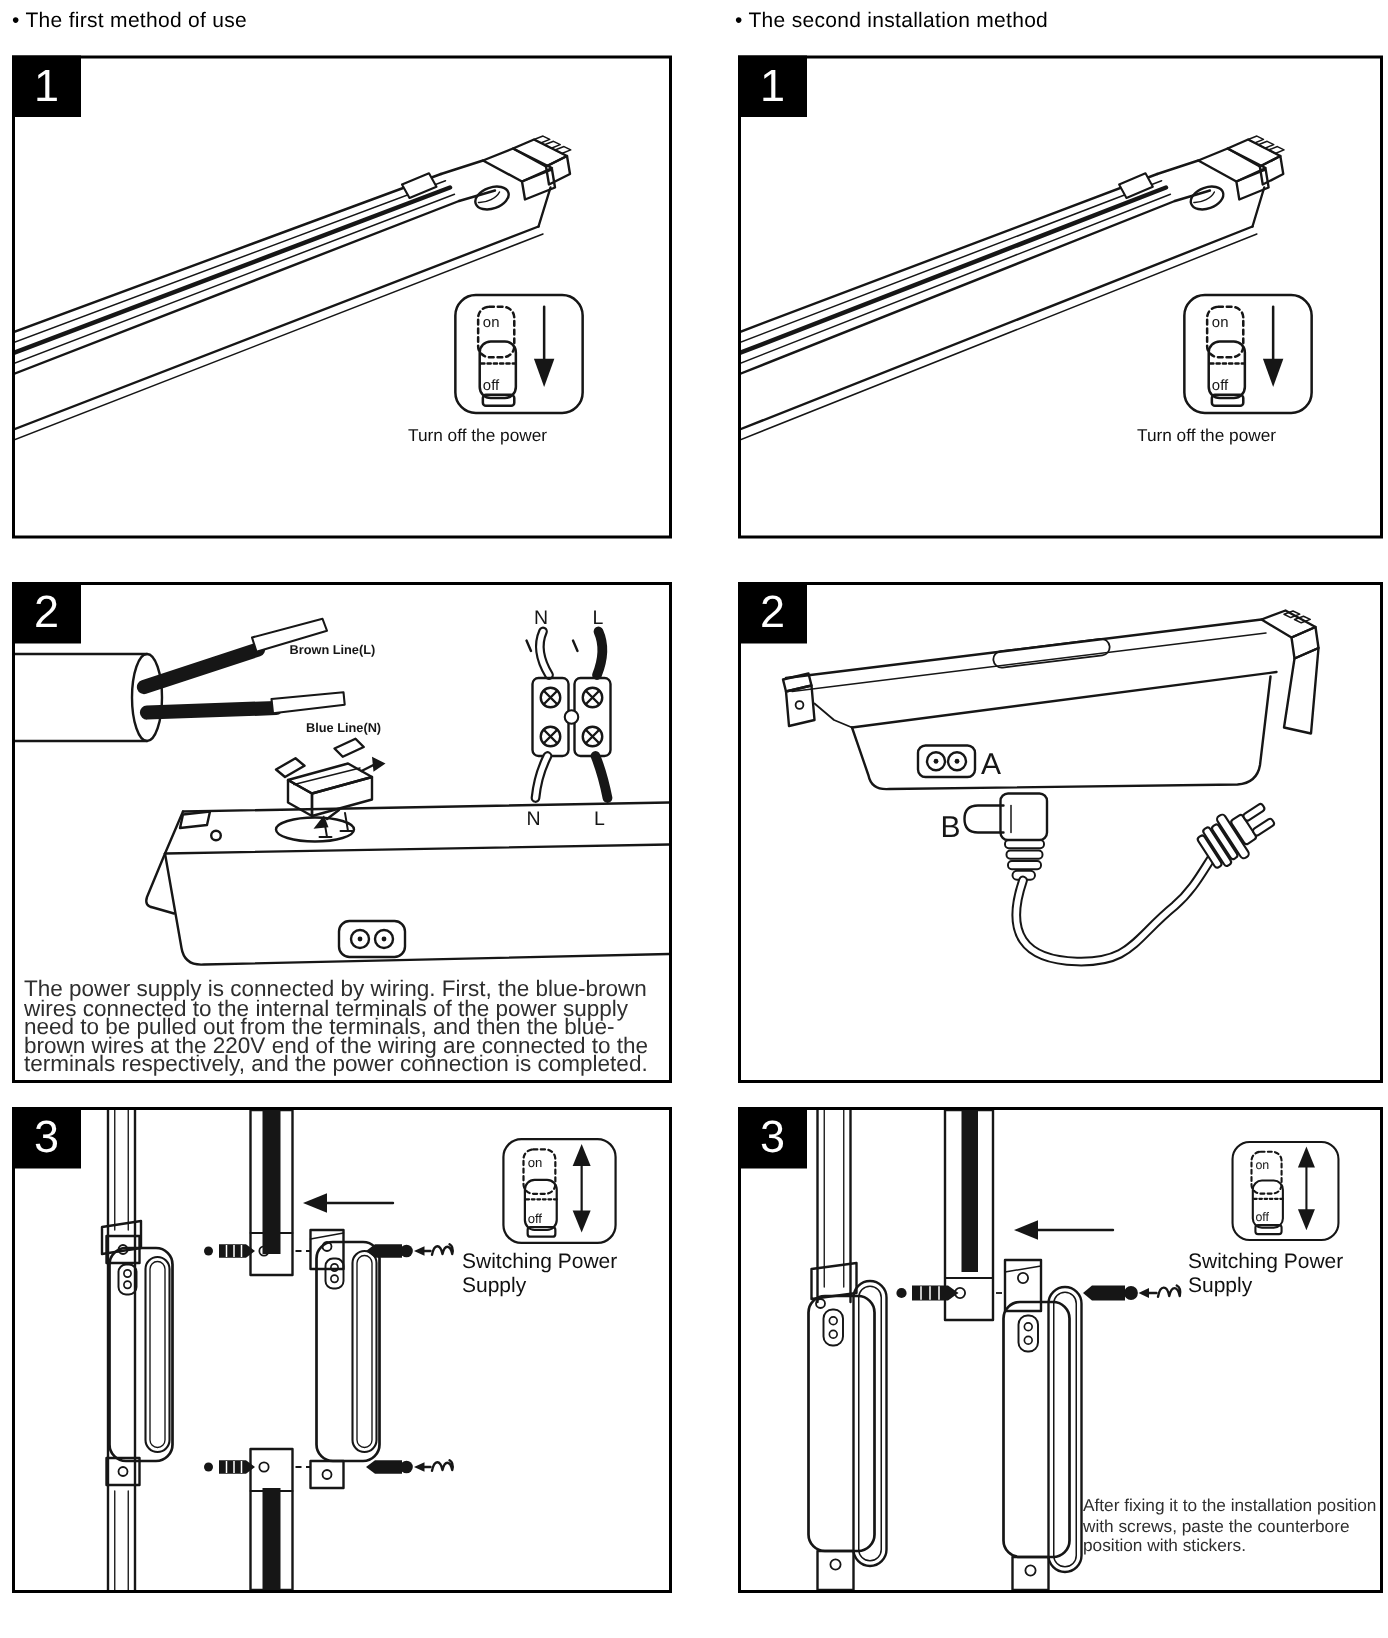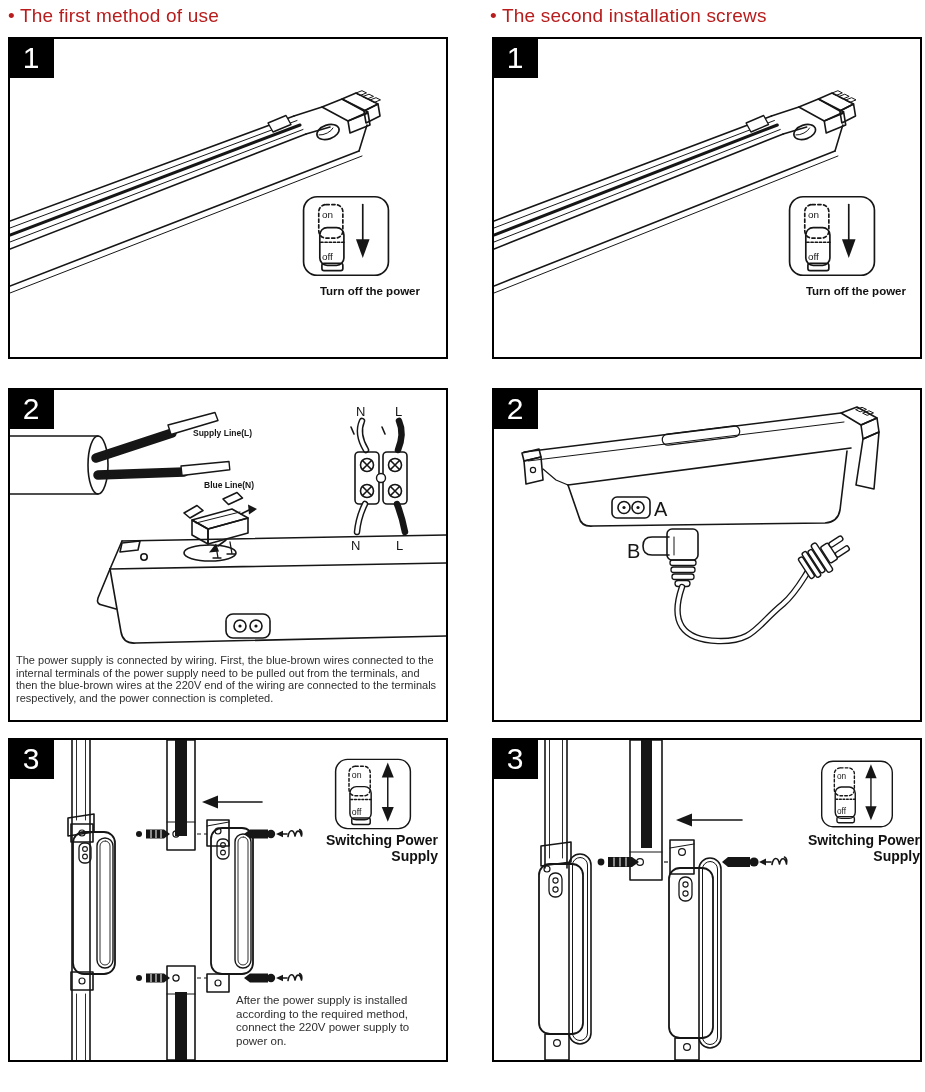--- a/index.html
+++ b/index.html
@@ -1,27 +1,27 @@
 <!DOCTYPE html>
 <html><head>
 <meta charset="utf-8">
 <style>
   *{margin:0;padding:0;box-sizing:border-box}
   html,body{background:#fff}
   body{width:925px;height:1092px;position:relative;font-family:"Liberation Sans",sans-serif;overflow:hidden}
-  .col-title{position:absolute;top:5px;font-size:19px;color:#b91c1c;letter-spacing:.2px;white-space:nowrap}
+  .col-title{position:absolute;top:5px;font-size:14px;color:#000000;letter-spacing:.2px;white-space:nowrap}
   .panel{position:absolute;border:2px solid #000;background:#fff}
   .badge{position:absolute;left:-2px;top:-2px;width:46px;height:41px;background:#000;color:#fff;
          font-size:30px;display:flex;align-items:center;justify-content:center}
   .diagram{position:absolute;left:0;top:0;width:100%;height:100%}
   .ovl{position:absolute}
-  .cap{position:absolute;font-weight:bold;color:#111;text-align:right}
+  .cap{position:absolute;font-weight:normal;color:#111;text-align:left}
   .cap-lg{font-size:11.5px}
   .cap-sm{font-size:14px}
-  .para{position:absolute;color:#2e2e2e;font-size:11px;line-height:12.6px}
+  .para{position:absolute;color:#2e2e2e;font-size:15px;line-height:12.6px}
   .para3{font-size:11.5px;line-height:13.6px}
   .wire-label{position:absolute;font-size:8.5px;font-weight:bold;color:#161616;white-space:nowrap}
   svg .ln{fill:none;stroke:#161616;stroke-width:1.6;stroke-linejoin:round;stroke-linecap:round}
   svg .fb{fill:#161616;stroke:none}
   svg .fw{fill:#fff;stroke:#161616;stroke-width:1.4;stroke-linejoin:round}
   svg .wire{fill:none;stroke:#161616;stroke-width:9.5;stroke-linecap:round}
   svg .tube-o{fill:none;stroke:#161616;stroke-width:6.5;stroke-linecap:round}
   svg .tube-i{fill:none;stroke:#fff;stroke-width:3.6;stroke-linecap:round}
   svg .cord-o{fill:none;stroke:#161616;stroke-width:6.5;stroke-linecap:round}
   svg .cord-i{fill:none;stroke:#fff;stroke-width:3.8;stroke-linecap:round}
@@ -30,21 +30,21 @@
   svg .sw-label{font-size:9.5px}
   svg .nl{font-size:13px}
   svg .ab{font-size:20px}
 </style>
 </head>
 <body>
 
 <div id="sheet">
 
   <div class="col-title" style="left:8px">• The first method of use</div>
-  <div class="col-title" style="left:490px">• The second installation screws</div>
+  <div class="col-title" style="left:490px">• The second installation method</div>
 
   <div class="panel" style="left:8px;top:37px;width:440px;height:322px">
     <div class="badge">
         <span>1</span>
       </div>
     <svg class="diagram" viewBox="0 0 436 318" preserveAspectRatio="none">
       <g class="ln">
         <line x1="0" y1="182" x2="284" y2="77"></line>
         <line x1="0" y1="189" x2="287" y2="81.5" stroke-width="1"></line>
         <line x1="0" y1="196" x2="290" y2="86" stroke-width="3"></line>
@@ -192,21 +192,21 @@
         <polygon points="213,109 227,102.5 232.5,108 218.5,114.5"></polygon>
         <path d="M186,133 L230,122" stroke-width="1"></path>
         <path d="M206,156 L208,168 M203,168 H211" stroke-width="1.3"></path>
         <path d="M220,152 L222,164 M217,164 H225" stroke-width="1.3"></path>
       </g>
       <path class="ln" d="M231,124 L239,120" stroke-width="1.5"></path>
       <polygon class="fb" points="238,114.5 247,119 239,124.5"></polygon>
       <path class="ln" d="M216,150 L208,156" stroke-width="1.5"></path>
       <polygon class="fb" points="209,161.5 199,162.5 206,153.5"></polygon>
     </svg>
-    <div class="wire-label" style="left:183px;top:38px">Supply Line(L)</div>
+    <div class="wire-label" style="left:183px;top:38px">Brown Line(L)</div>
     <div class="wire-label" style="left:194px;top:90px">Blue Line(N)</div>
     <div class="para" style="left:6px;top:264px;width:428px">The power supply is connected by wiring. First, the blue-brown wires connected to the internal terminals of the power supply need to be pulled out from the terminals, and then the blue-brown wires at the 220V end of the wiring are connected to the terminals respectively, and the power connection is completed.</div>
   </div>
 
   <div class="panel" style="left:492px;top:388px;width:430px;height:334px">
     <div class="badge">
         <span>2</span>
       </div>
     <svg class="diagram" viewBox="0 0 426 330" preserveAspectRatio="none">
       <g class="ln">
@@ -327,21 +327,20 @@
       <text class="sw-label" x="19" y="22">on</text>
       <rect class="ln" x="17" y="31" width="23" height="36" rx="7" stroke-width="1.7"></rect>
       <line class="ln" x1="18" y1="45" x2="40" y2="45" stroke-width="0.9" stroke-dasharray="2 2"></line>
       <text class="sw-label" x="19" y="62">off</text>
       <rect class="ln" x="19" y="65" width="20" height="7" rx="2" stroke-width="1.3"></rect>
       <polygon class="fb" points="51.5,21 64.5,21 58,5"></polygon>
       <line class="ln" x1="58" y1="19" x2="58" y2="55" stroke-width="2.6"></line>
       <polygon class="fb" points="51.5,53 64.5,53 58,69"></polygon>
     </svg>
     <div class="cap cap-sm" style="left:298px;top:92px;width:130px">Switching Power Supply</div>
-    <div class="para para3" style="left:226px;top:254px;width:200px">After the power supply is installed according to the required method, connect the 220V power supply to power on.</div>
   </div>
 
   <div class="panel" style="left:492px;top:738px;width:430px;height:324px">
     <div class="badge">
         <span>3</span>
       </div>
     <svg class="diagram" viewBox="0 0 426 320" preserveAspectRatio="none">
       <g class="ln">
         <path d="M51,0 V128 M73,0 V128"></path>
         <path d="M55.5,0 V118 M68.5,0 V118" stroke-width="0.9"></path>
@@ -391,15 +390,16 @@
       <text class="sw-label" x="19" y="22">on</text>
       <rect class="ln" x="17" y="31" width="23" height="36" rx="7" stroke-width="1.7"></rect>
       <line class="ln" x1="18" y1="45" x2="40" y2="45" stroke-width="0.9" stroke-dasharray="2 2"></line>
       <text class="sw-label" x="19" y="62">off</text>
       <rect class="ln" x="19" y="65" width="20" height="7" rx="2" stroke-width="1.3"></rect>
       <polygon class="fb" points="51.5,21 64.5,21 58,5"></polygon>
       <line class="ln" x1="58" y1="19" x2="58" y2="55" stroke-width="2.6"></line>
       <polygon class="fb" points="51.5,53 64.5,53 58,69"></polygon>
     </svg>
     <div class="cap cap-sm" style="left:298px;top:92px;width:128px">Switching Power Supply</div>
+    <div class="para para3" style="left:228px;top:258px;width:200px">After fixing it to the installation position with screws, paste the counterbore position with stickers.</div>
   </div>
 
 </div>
 
 </body></html>

